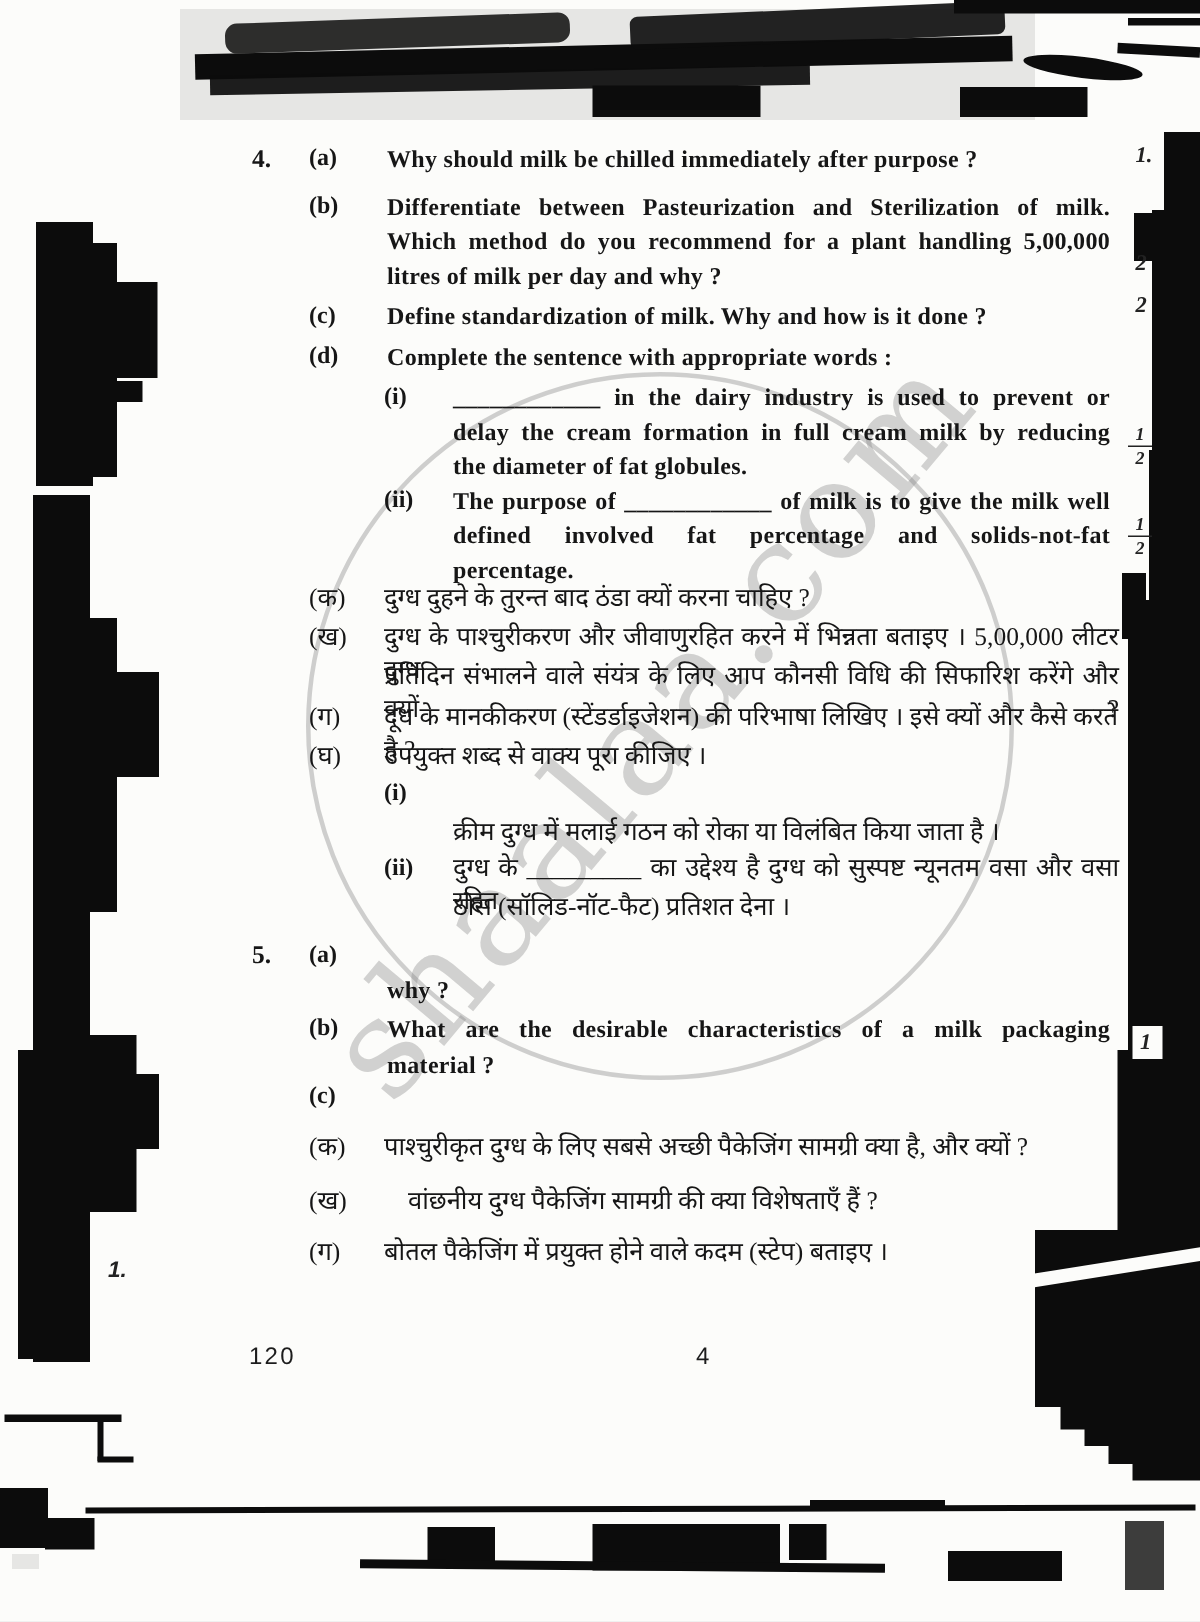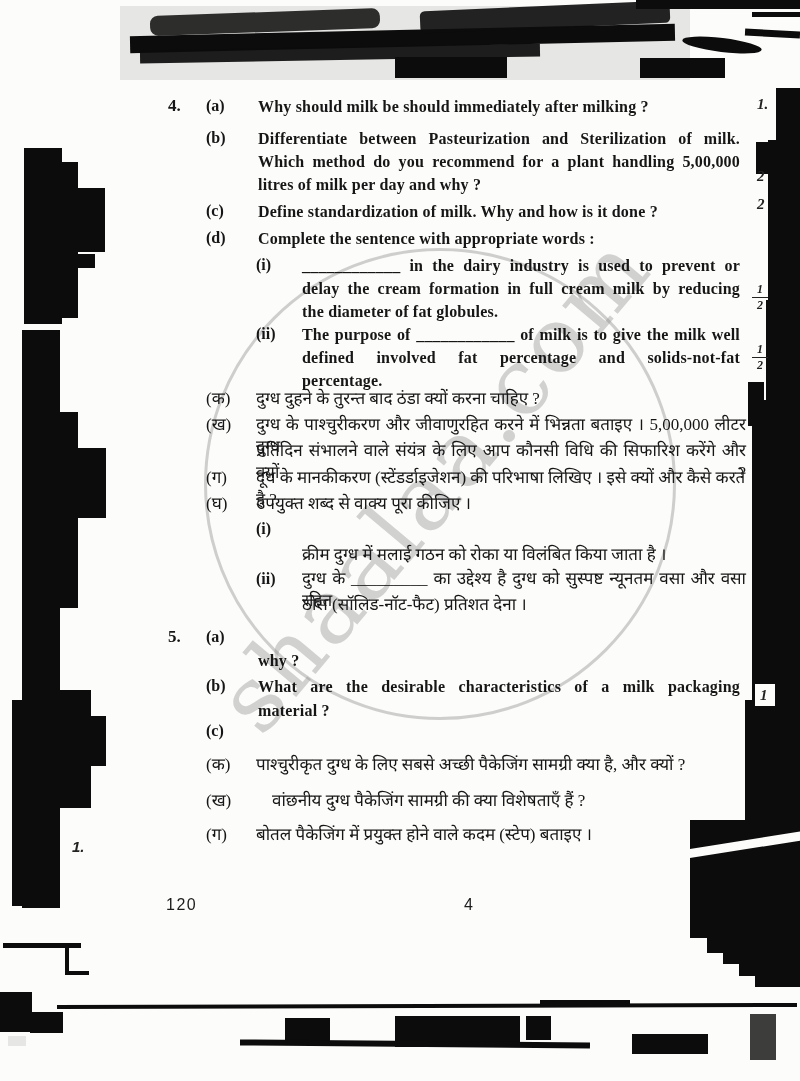--- a/index.html
+++ b/index.html
@@ -36,21 +36,21 @@
 <body>
 
 <div class="page">
 
   <div class="wm-circle"></div>
   <div class="wm-text">shaalaa.com</div>
 
   <div class="t qnum" style="left:168px;top:96px">4.</div>
 
   <div class="t lbl" style="left:206px;top:97px">(a)</div>
-  <div class="t en" style="left:258px;top:97px;width:482px">Why should milk be should immediately after milking ?</div>
+  <div class="t en" style="left:258px;top:97px;width:482px">Why should milk be chilled immediately after purpose ?</div>
   <div class="mark" style="left:757px;top:96px">1.</div>
 
   <div class="t lbl" style="left:206px;top:129px">(b)</div>
   <div class="t en just" style="left:258px;top:129px;width:482px">Differentiate between Pasteurization and Sterilization of milk.</div>
   <div class="t en just" style="left:258px;top:152px;width:482px">Which method do you recommend for a plant handling 5,00,000</div>
   <div class="t en" style="left:258px;top:175px;width:482px">litres of milk per day and why ?</div>
   <div class="mark" style="left:757px;top:168px">2</div>
 
   <div class="t lbl" style="left:206px;top:202px">(c)</div>
   <div class="t en" style="left:258px;top:202px;width:482px">Define standardization of milk. Why and how is it done ?</div>

